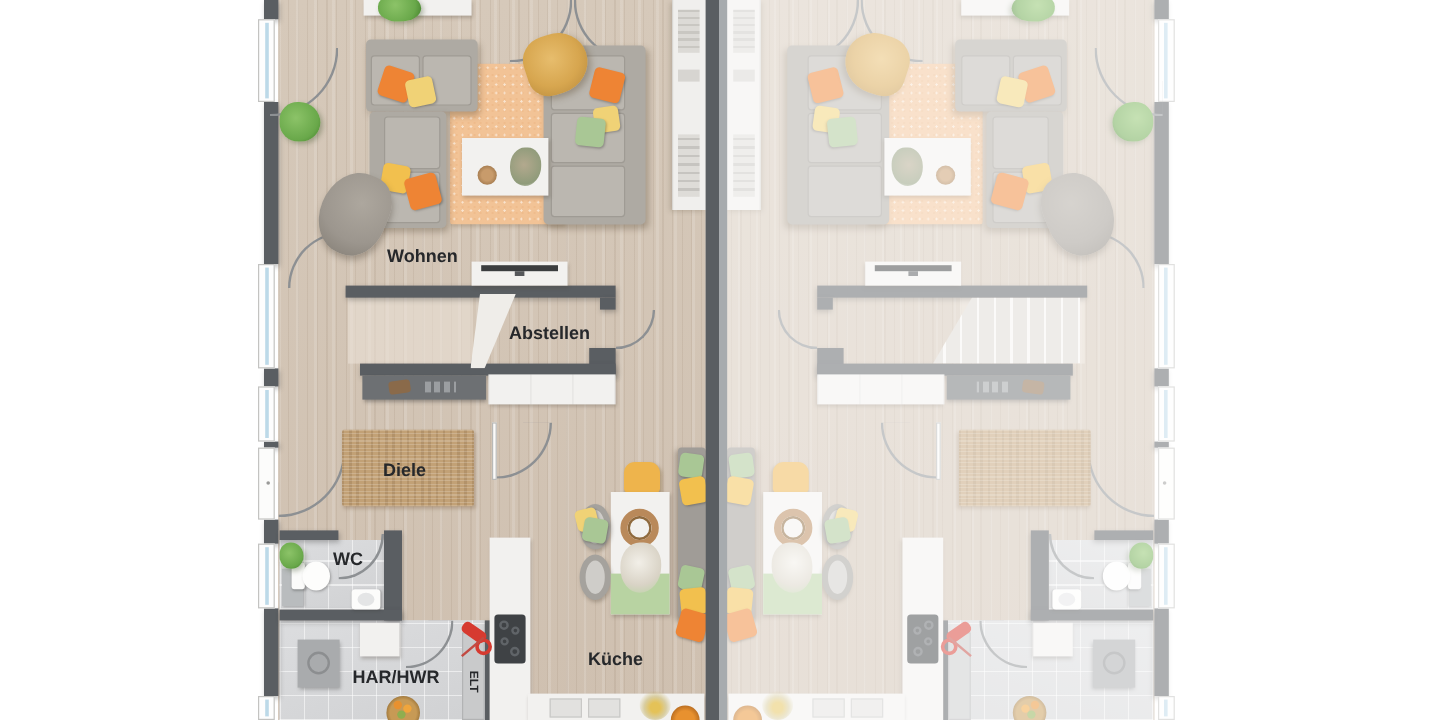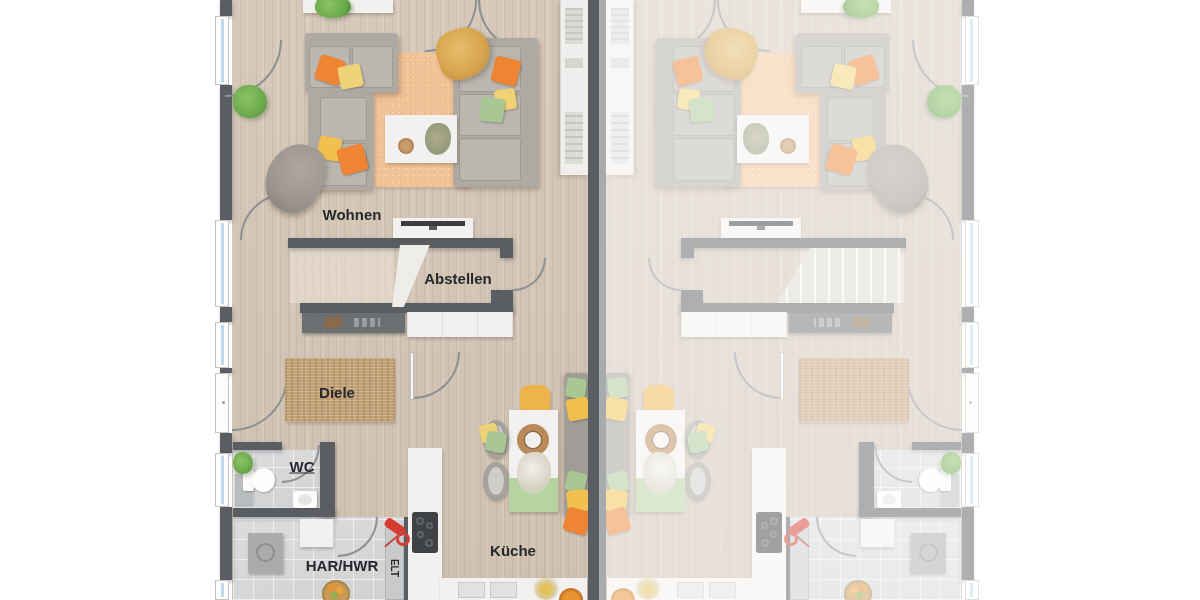--- a/index.html
+++ b/index.html
@@ -234,22 +234,22 @@
          background:radial-gradient(circle at 45% 40%,#f2efe8,#d9d3c6 60%,rgba(217,211,198,0));"></div>
     <div class="abs" style="left:306px;top:385px;width:30px;height:26px;background:var(--chair-yellow);border-radius:9px 9px 4px 4px;box-shadow:1px 2px 3px rgba(120,90,40,.4);z-index:19;"></div>
     <div class="chair-ring" style="left:269px;top:420px;width:26px;height:38px;"></div>
     <div class="chair-ring" style="left:269px;top:462px;width:26px;height:38px;"></div>
     <div class="pillow p-pale" style="left:266px;top:424px;width:18px;height:18px;transform:rotate(-14deg);"></div>
     <div class="pillow p-green" style="left:272px;top:432px;width:20px;height:20px;transform:rotate(10deg);"></div>
 
     <div class="room-label" style="left:138px;top:214px;">Wohnen</div>
     <div class="room-label" style="left:244px;top:278px;">Abstellen</div>
     <div class="room-label" style="left:123px;top:392px;">Diele</div>
-    <div class="room-label" style="left:88px;top:466px;text-decoration:underline;">WC</div>
-    <div class="room-label" style="left:128px;top:565px;">HAR/HWR</div>
+    <div class="room-label" style="left:76px;top:466px;">WC</div>
+    <div class="room-label" style="left:116px;top:565px;">HAR/HWR</div>
     <div class="room-label small" style="left:180px;top:568px;transform:translate(-50%,-50%) rotate(90deg);">ELT</div>
     <div class="room-label" style="left:299px;top:550px;">Küche</div>
   </div>
 
   <div class="party-wall"></div>
 
 <div class="unit mirrored">
 
     <div class="abs floor-wood" style="left:18px;top:0;width:356px;height:600px;"></div>
 

